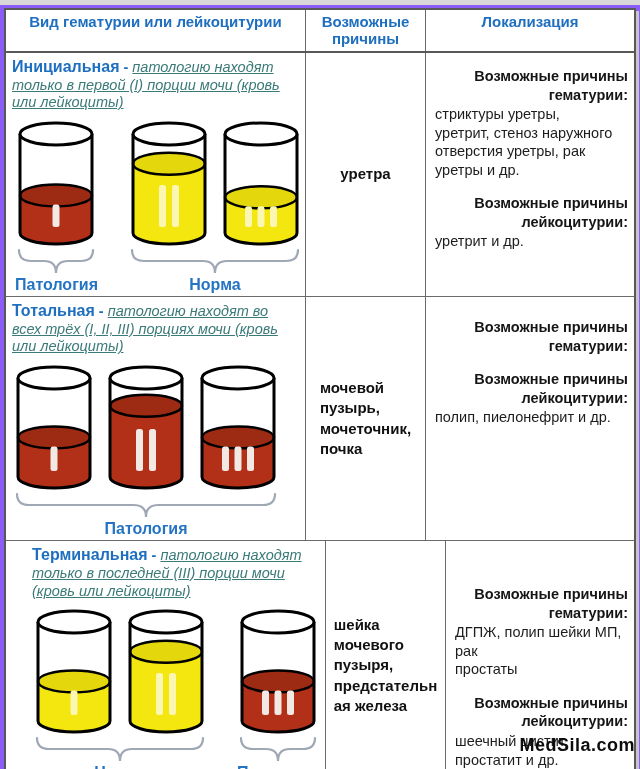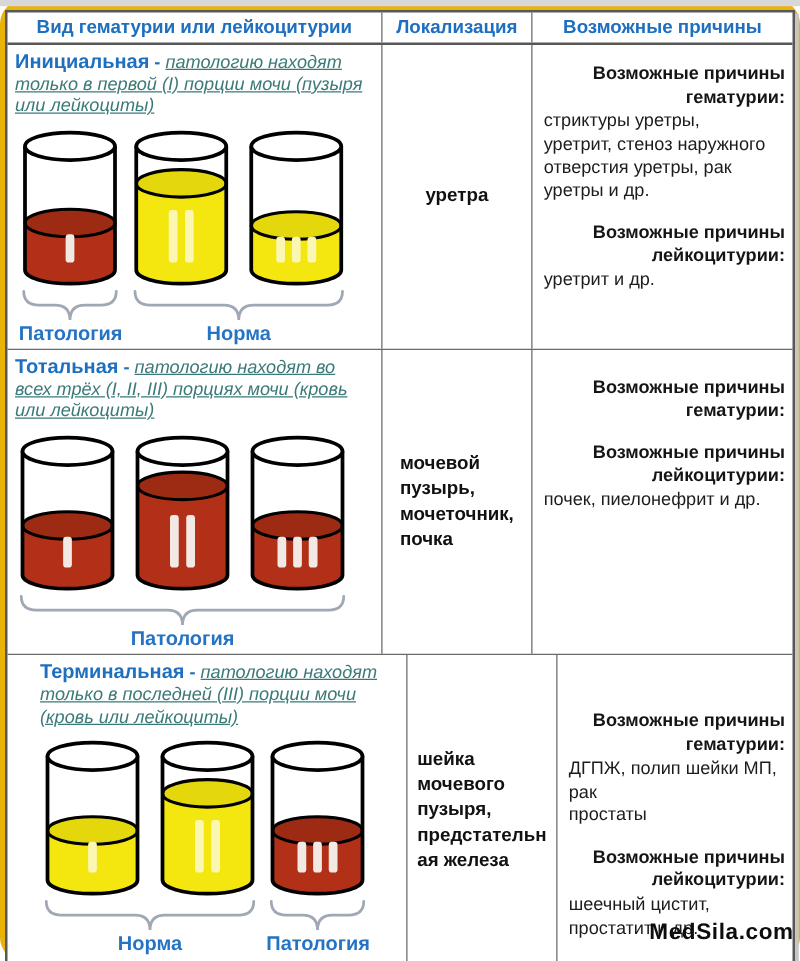--- a/index.html
+++ b/index.html
@@ -1,37 +1,37 @@
 <!DOCTYPE html>
 <html><head>
 <meta charset="utf-8">
 <style>
   html,body{margin:0;padding:0;}
   body{width:640px;height:769px;overflow:hidden;background:#fff;}
-  .page{position:relative;width:640px;height:769px;background:#eab308;
-        font-family:"Liberation Sans",sans-serif;color:#1c1c1c;border-radius:19px;}
+  .page{position:relative;width:640px;height:769px;background:#8b5cf6;
+        font-family:"Liberation Sans",sans-serif;color:#1c1c1c;}
   .edge-top{position:absolute;top:0;left:0;right:0;height:5px;background:#d8d8d8;}
   .med-table{position:absolute;left:4px;top:8px;width:628px;
         border:2px solid #585858;background:#fff;
         box-shadow:3px 3px 0 #c6c6c6;}
   .thead{display:grid;grid-template-columns:300px 120px 1fr;border-bottom:2px solid #585858;}
   .hcell{padding:3px 2px 4px 2px;text-align:center;font-weight:bold;font-size:15px;color:#1e6fc0;}
   .trow{display:grid;grid-template-columns:300px 120px 1fr;border-bottom:1px solid #6a6a6a;}
   .trow:last-child{border-bottom:none;margin-left:20px;}
   .c{border-right:1px solid #6a6a6a;}
   .c:last-child{border-right:none;}
   .r0{min-height:233px;}
   .r1{min-height:239px;}
   .r2{min-height:230px;}
   .type-cell{padding:2px 4px 0 5px;}
   .type-text{margin:2px 1px 0 1px;font-size:14.5px;line-height:1.22;}
   .tname{color:#1e6fc0;font-weight:bold;font-size:16px;}
   .tsep{color:#1e6fc0;font-weight:bold;}
   .tdesc{color:#3a7a78;font-style:italic;text-decoration:underline;}
-  .figure{display:flex;align-items:flex-end;gap:8px;padding:7px 0 2px 4px;}
+  .figure{display:flex;align-items:flex-end;gap:32px;padding:7px 0 2px 4px;}
   .bgroup{display:flex;flex-direction:column;align-items:center;}
   .bline{display:flex;gap:14px;}
   .blabel{color:#2574c4;font-weight:bold;font-size:16px;margin-top:0px;}
   .loc-cell{display:flex;align-items:center;justify-content:center;text-align:left;
         font-weight:bold;font-size:15px;color:#111;line-height:1.35;padding:2px;}
   .pre{white-space:pre-line;}
   .causes-cell{padding:14px 6px 6px 9px;font-size:14.5px;line-height:1.28;}
   .r1 .causes-cell{padding-top:21px;}
   .r2 .causes-cell{padding-top:44px;}
   .cause{margin-bottom:15px;}
@@ -42,27 +42,27 @@
 </style>
 </head>
 <body>
 
 <div class="page">
   <div class="edge-top"></div>
 
   <div class="med-table">
     <div class="thead">
       <div class="hcell c">Вид гематурии или лейкоцитурии</div>
+      <div class="hcell c">Возможные причины</div>
       <div class="hcell c">Локализация</div>
-      <div class="hcell c">Возможные причины</div>
     </div>
 
     <div class="trow r0">
       <div class="c type-cell">
-        <p class="type-text"><span class="tname">Инициальная</span><span class="tsep"> - </span><span class="tdesc">патологию находят только в первой (I) порции мочи (пузыря или лейкоциты)</span></p>
+        <p class="type-text"><span class="tname">Инициальная</span><span class="tsep"> - </span><span class="tdesc">патологию находят только в первой (I) порции мочи (кровь или лейкоциты)</span></p>
         <div class="figure">
             <div class="bgroup">
               <div class="bline">
                 <svg width="78" height="129" viewBox="0 0 78 129">
                   <path d="M3 76.38 L3 114 A36 11 0 0 0 75 114 L75 76.38 Z" fill="#b23018"></path>
                   <ellipse cx="39" cy="76.38" rx="36" ry="11" fill="#9d2a13" stroke="#000" stroke-width="2.5"></ellipse>
                   <rect x="35.5" y="85.38" width="7" height="22.620000000000005" rx="2.5" fill="#f3e9e4"></rect>
                   <path d="M3 15 L3 114 A36 11 0 0 0 75 114 L75 15" fill="none" stroke="#000" stroke-width="3"></path>
                   <ellipse cx="39" cy="15" rx="36" ry="11" fill="#fff" stroke="#000" stroke-width="3"></ellipse>
                 </svg>
@@ -156,21 +156,21 @@
       <div class="c loc-cell pre">мочевой
 пузырь,
 мочеточник,
 почка</div>
       <div class="c causes-cell">
         <div class="cause">
           <div class="cause-h">Возможные причины гематурии:</div>
         </div>
         <div class="cause">
           <div class="cause-h">Возможные причины лейкоцитурии:</div>
-          <div class="cause-t pre">почек, пиелонефрит и др.</div>
+          <div class="cause-t pre">полип, пиелонефрит и др.</div>
         </div>
       </div>
     </div>
 
     <div class="trow r2">
       <div class="c type-cell">
         <p class="type-text"><span class="tname">Терминальная</span><span class="tsep"> - </span><span class="tdesc">патологию находят только в последней (III) порции мочи (кровь или лейкоциты)</span></p>
         <div class="figure">
             <div class="bgroup">
               <div class="bline">

